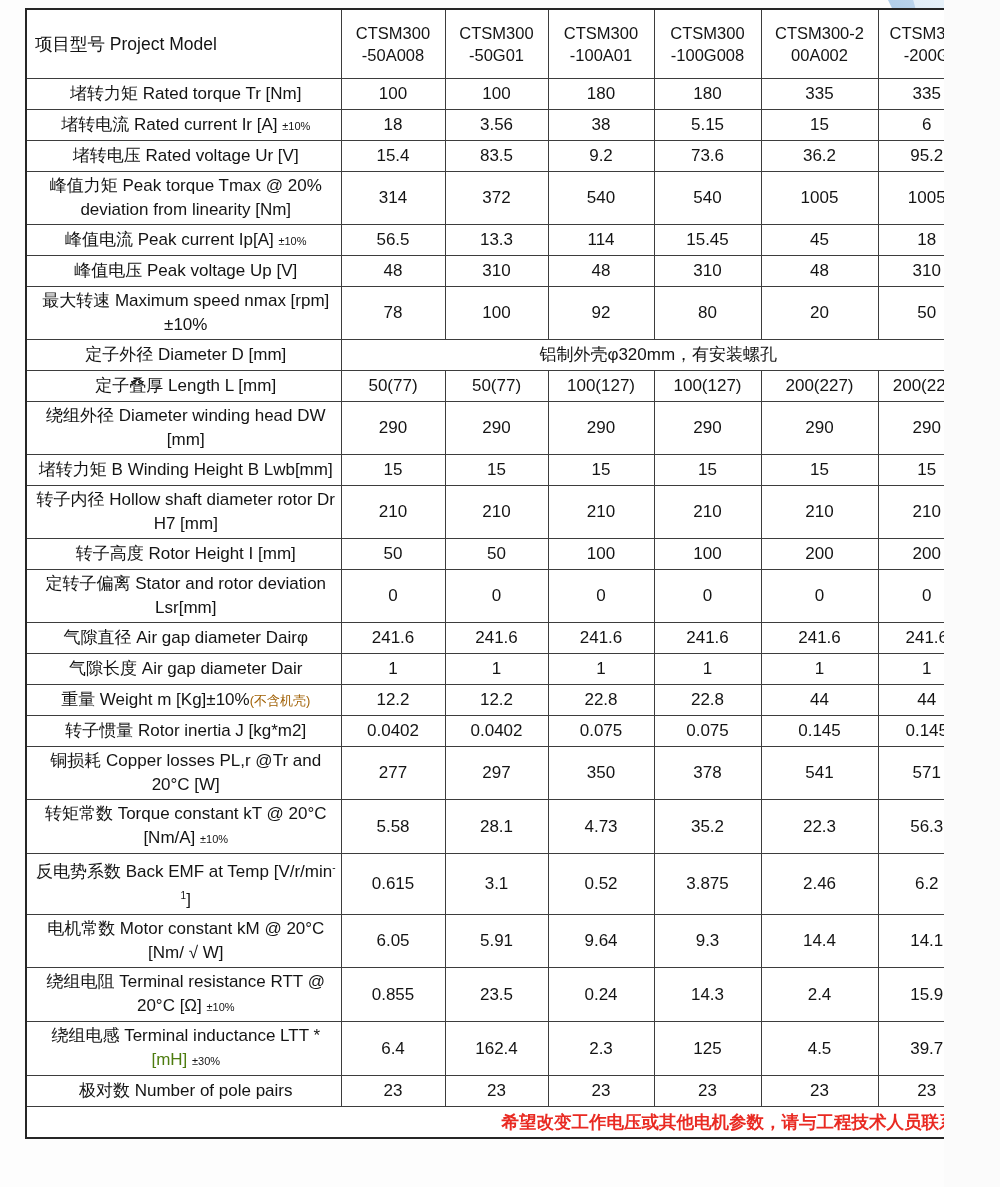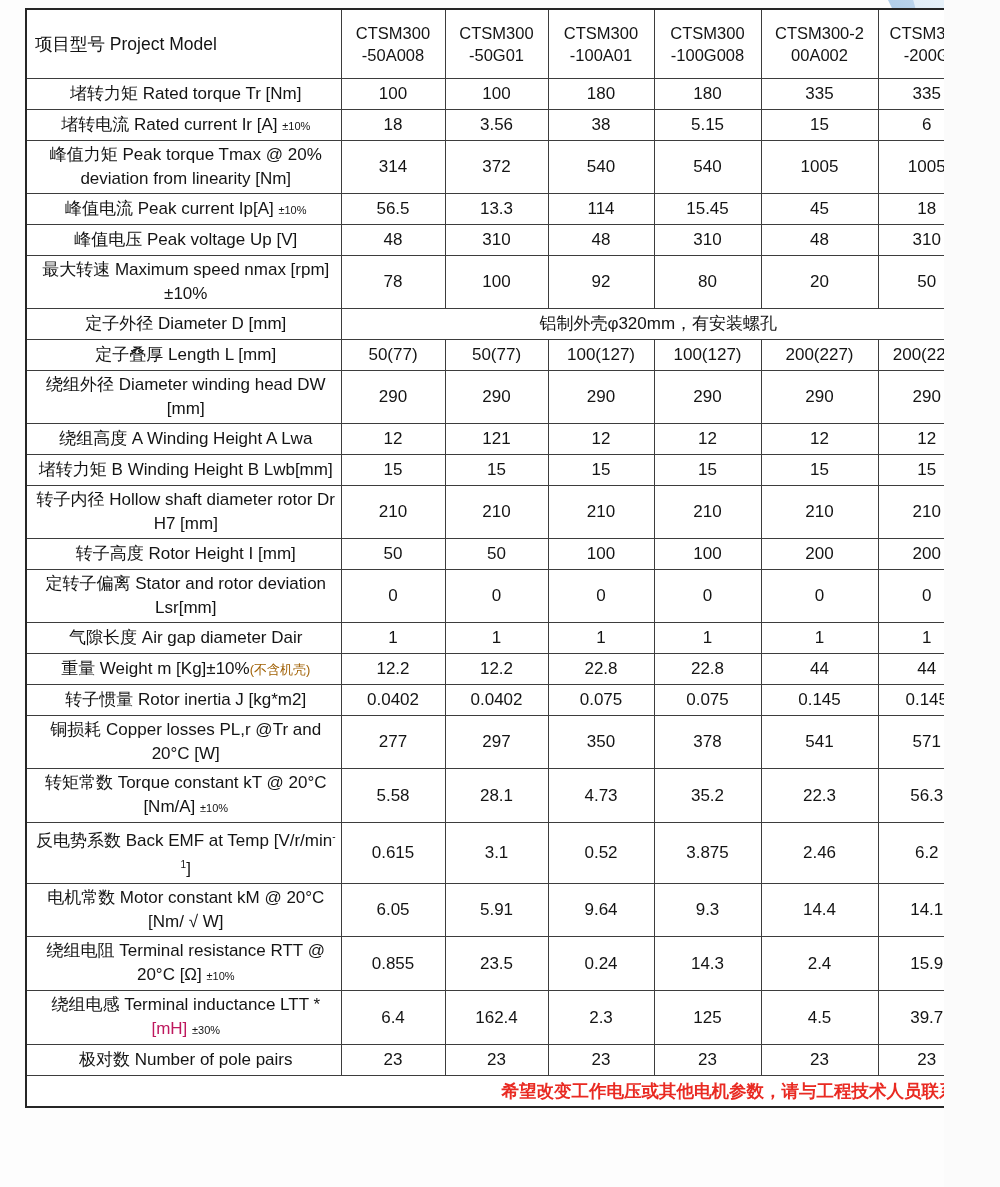--- a/index.html
+++ b/index.html
@@ -78,21 +78,21 @@
     line-height: 24px;
   }
   .span-cell {
     text-align: center;
     font-size: 17px;
     line-height: 24px;
     padding: 2px;
   }
   .seg-n    { font-size: 17px; }
   .seg-small{ font-size: 11px; letter-spacing: 0px; }
-  .seg-red  { color: #be185d; font-size: 17px; }
+  .seg-red  { color: #4d7c0f; font-size: 17px; }
   .seg-redsmall { color: #a16207; font-size: 13px; }
   .seg-sup  { font-size: 10px; vertical-align: 6px; }
   tfoot .footer-cell {
     color: #e92a22;
     font-weight: bold;
     text-align: right;
     font-size: 17.5px;
     height: 28px;
     line-height: 24px;
   }
@@ -160,20 +160,29 @@
         <tr>
           <td class="label-cell"><span class="seg-n">堵转电流 Rated current Ir [A] </span><span class="seg-small">±10%</span></td>
           <td class="value-cell">18</td>
           <td class="value-cell">3.56</td>
           <td class="value-cell">38</td>
           <td class="value-cell">5.15</td>
           <td class="value-cell">15</td>
           <td class="value-cell">6</td>
         </tr>
         <tr>
+          <td class="label-cell"><span class="seg-n">堵转电压 Rated voltage Ur [V]</span></td>
+          <td class="value-cell">15.4</td>
+          <td class="value-cell">83.5</td>
+          <td class="value-cell">9.2</td>
+          <td class="value-cell">73.6</td>
+          <td class="value-cell">36.2</td>
+          <td class="value-cell">95.2</td>
+        </tr>
+        <tr>
           <td class="label-cell"><span class="seg-n">峰值力矩 Peak torque Tmax @ 20% deviation from linearity [Nm]</span></td>
           <td class="value-cell">314</td>
           <td class="value-cell">372</td>
           <td class="value-cell">540</td>
           <td class="value-cell">540</td>
           <td class="value-cell">1005</td>
           <td class="value-cell">1005</td>
         </tr>
         <tr>
           <td class="label-cell"><span class="seg-n">峰值电流 Peak current Ip[A] </span><span class="seg-small">±10%</span></td>
@@ -218,29 +227,20 @@
         <tr>
           <td class="label-cell"><span class="seg-n">绕组外径 Diameter winding head DW [mm]</span></td>
           <td class="value-cell">290</td>
           <td class="value-cell">290</td>
           <td class="value-cell">290</td>
           <td class="value-cell">290</td>
           <td class="value-cell">290</td>
           <td class="value-cell">290</td>
         </tr>
         <tr>
-          <td class="label-cell"><span class="seg-n">绕组高度 A Winding Height A Lwa</span></td>
-          <td class="value-cell">12</td>
-          <td class="value-cell">121</td>
-          <td class="value-cell">12</td>
-          <td class="value-cell">12</td>
-          <td class="value-cell">12</td>
-          <td class="value-cell">12</td>
-        </tr>
-        <tr>
           <td class="label-cell"><span class="seg-n">堵转力矩 B Winding Height B Lwb[mm]</span></td>
           <td class="value-cell">15</td>
           <td class="value-cell">15</td>
           <td class="value-cell">15</td>
           <td class="value-cell">15</td>
           <td class="value-cell">15</td>
           <td class="value-cell">15</td>
         </tr>
         <tr>
           <td class="label-cell"><span class="seg-n">转子内径 Hollow shaft diameter rotor Dr H7 [mm]</span></td>
@@ -261,20 +261,29 @@
           <td class="value-cell">200</td>
         </tr>
         <tr>
           <td class="label-cell"><span class="seg-n">定转子偏离 Stator and rotor deviation Lsr[mm]</span></td>
           <td class="value-cell">0</td>
           <td class="value-cell">0</td>
           <td class="value-cell">0</td>
           <td class="value-cell">0</td>
           <td class="value-cell">0</td>
           <td class="value-cell">0</td>
+        </tr>
+        <tr>
+          <td class="label-cell"><span class="seg-n">气隙直径 Air gap diameter Dairφ</span></td>
+          <td class="value-cell">241.6</td>
+          <td class="value-cell">241.6</td>
+          <td class="value-cell">241.6</td>
+          <td class="value-cell">241.6</td>
+          <td class="value-cell">241.6</td>
+          <td class="value-cell">241.6</td>
         </tr>
         <tr>
           <td class="label-cell"><span class="seg-n">气隙长度 Air gap diameter Dair</span></td>
           <td class="value-cell">1</td>
           <td class="value-cell">1</td>
           <td class="value-cell">1</td>
           <td class="value-cell">1</td>
           <td class="value-cell">1</td>
           <td class="value-cell">1</td>
         </tr>

